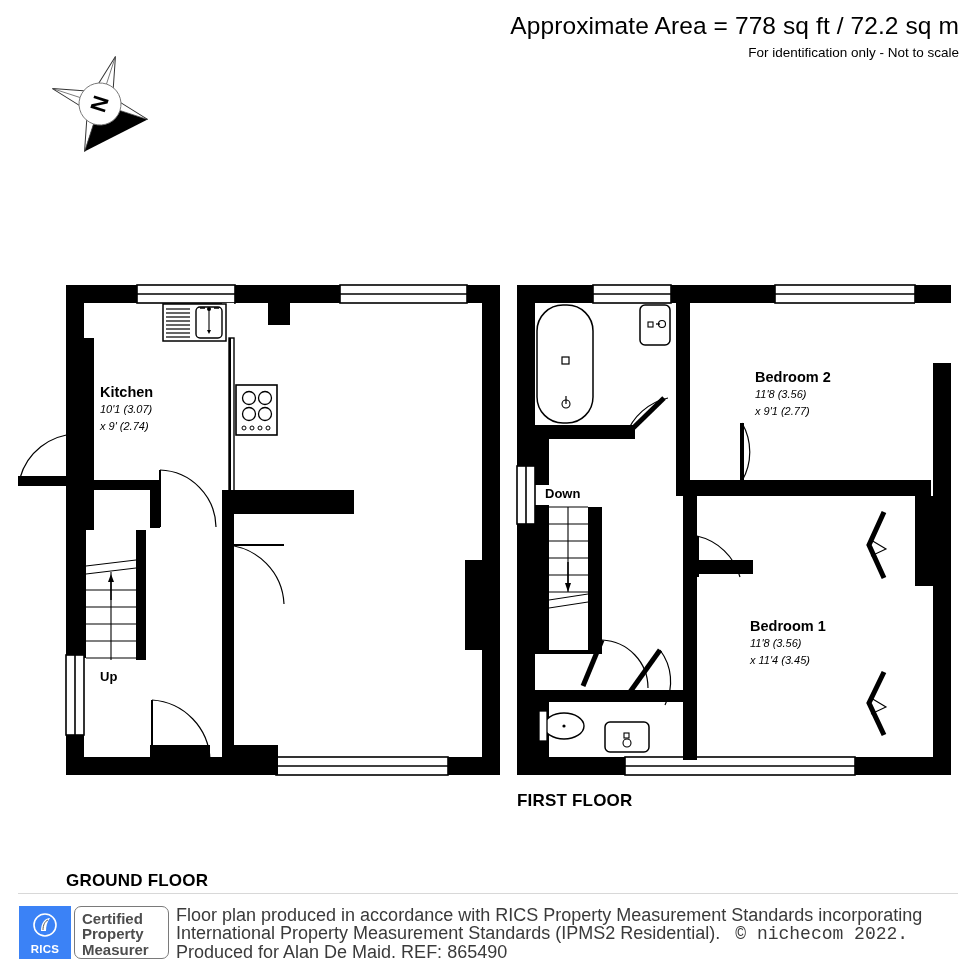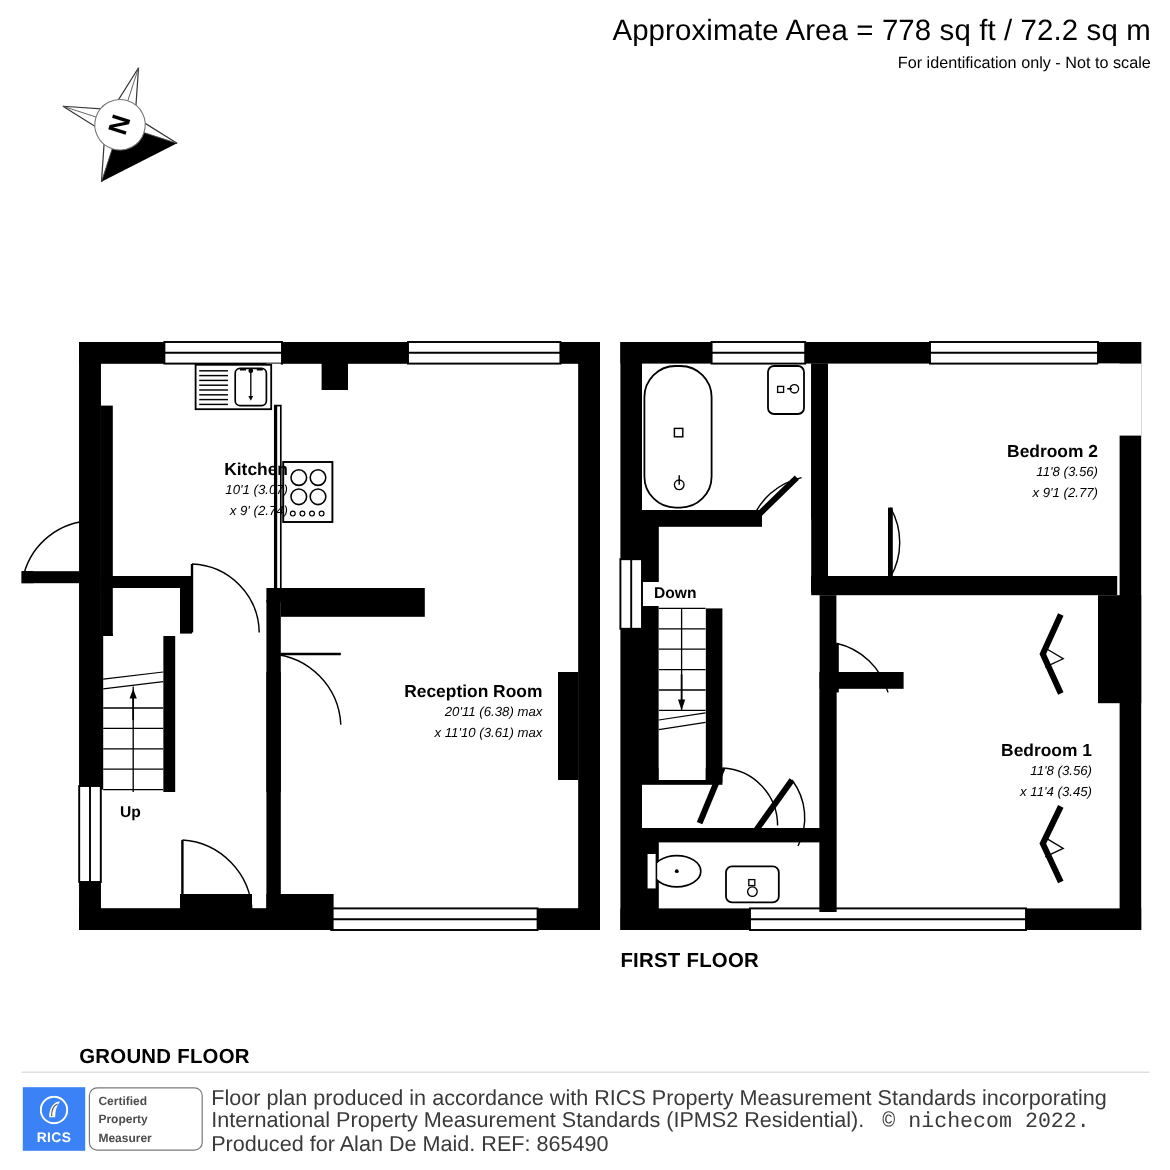--- a/index.html
+++ b/index.html
@@ -68,21 +68,21 @@
     font-weight: bold;
     letter-spacing: 0.2px;
     white-space: nowrap;
   }
   #ground-floor-label { left: 66px; top: 835px; margin-top: 36px; }
   #first-floor-label  { left: 517px; top: 791px; }
 
   
   .room-label {
     position: absolute;
-    text-align: right;
+    text-align: left;
     font-size: 14.5px;
     line-height: 16.8px;
     white-space: nowrap;
   }
   .room-label .rname {
     font-weight: bold;
     font-size: 14.5px;
     display: block;
   }
   .room-label .rdim {
@@ -148,21 +148,21 @@
     position: absolute;
     left: 55px; top: 0;
     width: 95px; height: 53px;
     border: 1.4px solid #7a7a7a;
     border-radius: 7px;
     box-sizing: border-box;
     background: #ffffff;
   }
   .rics-right span {
     display: block;
-    font-size: 10px;
+    font-size: 15px;
     font-weight: bold;
     color: #4d4d4d;
     line-height: 15.3px;
     padding-left: 7px;
   }
   .rics-right span:first-child { padding-top: 4px; }
 
   .footer-text {
     position: absolute;
     left: 176px;
@@ -467,25 +467,20 @@
       <line x1="660" y1="650" x2="630" y2="692" stroke="#000000" stroke-width="5"></line>
     </g>
   </svg>
 
   <div class="room-label" id="kitchen-label">
     <span class="rname">Kitchen</span>
     <span class="rdim">10'1 (3.07)</span>
     <span class="rdim">x 9' (2.74)</span>
   </div>
 
-  <div class="room-label" id="reception-label">
-    <span class="rname">Reception Room</span>
-    <span class="rdim">20'11 (6.38) max</span>
-    <span class="rdim">x 11'10 (3.61) max</span>
-  </div>
 
   <div class="room-label" id="bedroom2-label">
     <span class="rname">Bedroom 2</span>
     <span class="rdim">11'8 (3.56)</span>
     <span class="rdim">x 9'1 (2.77)</span>
   </div>
 
   <div class="room-label" id="bedroom1-label">
     <span class="rname">Bedroom 1</span>
     <span class="rdim">11'8 (3.56)</span>

